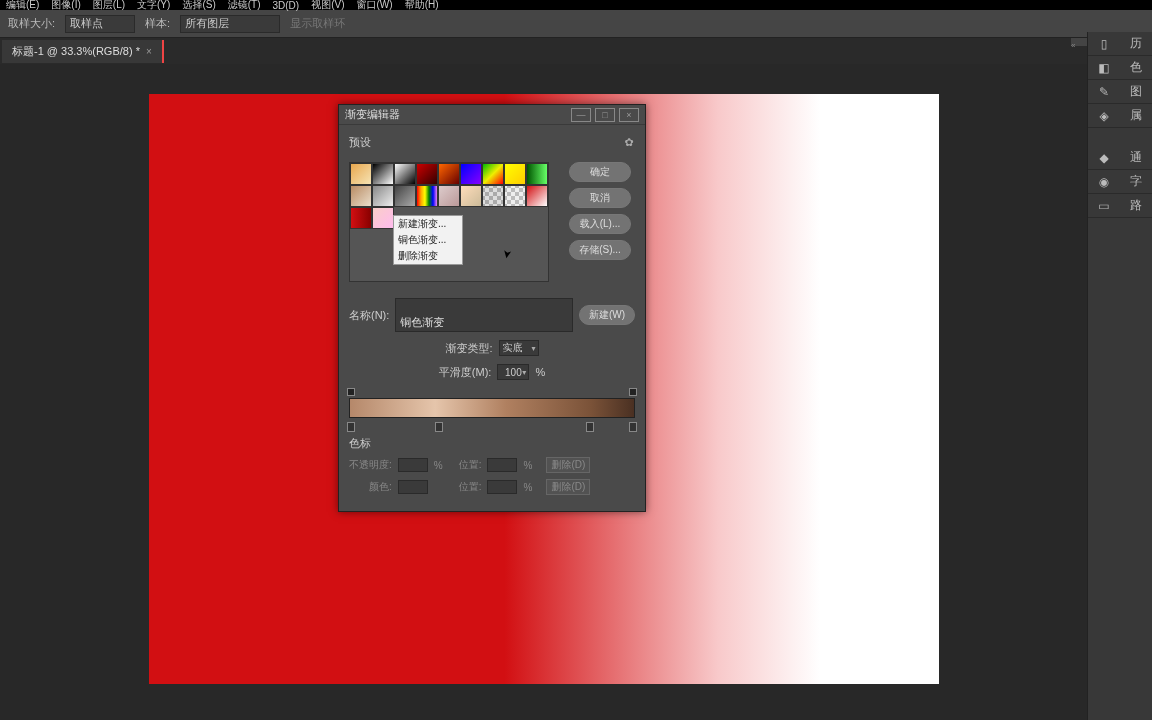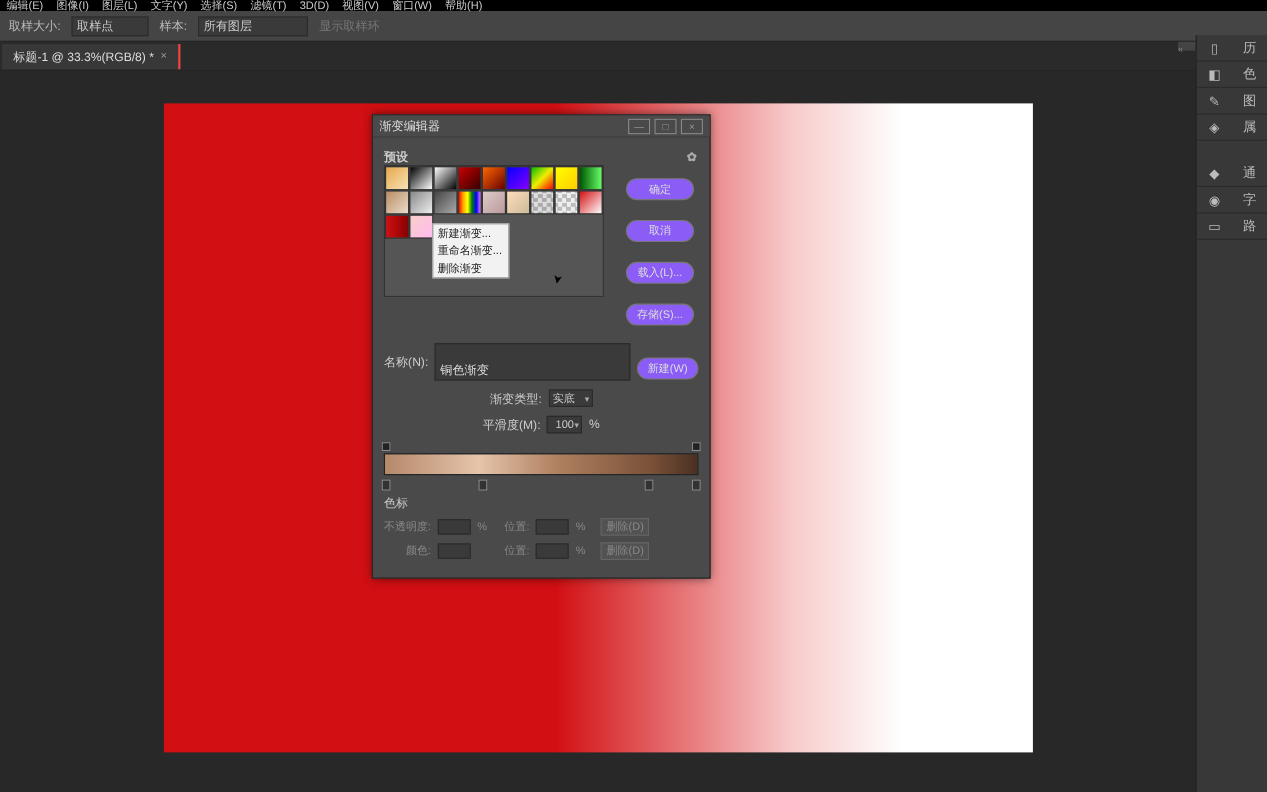--- a/index.html
+++ b/index.html
@@ -24,21 +24,21 @@
 .rightpanels .row { display: flex; height: 24px; border-bottom: 1px solid #2a2a2a; }
 .rightpanels .cell { width: 32px; display: flex; align-items: center; justify-content: center; color: #bbb; font-size: 12px; }
 .spacer { height: 18px; }
 
 .dialog { position: absolute; left: 338px; top: 104px; width: 308px; background: #4a4a4a; border: 1px solid #222; box-shadow: 0 0 8px rgba(0,0,0,0.5); }
 .dlg-title { height: 20px; background: #4a4a4a; display: flex; align-items: center; padding: 0 6px; border-bottom: 1px solid #3a3a3a; }
 .dlg-title .t { flex: 1; font-size: 11px; color: #ddd; }
 .dlg-title .btn { width: 20px; height: 14px; border: 1px solid #888; margin-left: 4px; display: flex; align-items: center; justify-content: center; font-size: 9px; color: #999; cursor: pointer; }
 
 .dlg-body { padding: 8px 10px 16px; }
-.presets-head { display: flex; align-items: center; justify-content: space-between; padding: 2px 0 0; font-weight: bold; }
+.presets-head { display: flex; align-items: center; justify-content: space-between; padding: 2px 0 12px; }
 .presets-head .lbl { font-size: 11px; }
 .gear { width: 12px; height: 12px; display: flex; align-items: center; justify-content: center; color: #aaa; cursor: pointer; }
 
 .presets-row { display: flex; }
 .presets-grid { display: grid; grid-template-columns: repeat(9, 22px); grid-auto-rows: 22px; gap: 0; border: 1px solid #333; background: #555; width: 200px; padding: 0; margin-right: 20px; height: 120px; align-content: start; position: relative; }
 .swatch { width: 22px; height: 22px; border: 1px solid #333; cursor: pointer; }
 .s1 { background: linear-gradient(135deg,#e8a74e,#f6e3b4); }
 .s2 { background: linear-gradient(135deg,#000,#fff); }
 .s3 { background: linear-gradient(135deg,#fff,#000); }
 .s4 { background: linear-gradient(135deg,#c00,#300); }
@@ -56,21 +56,21 @@
 .s16 { background: repeating-conic-gradient(#aaa 0 25%,#ddd 0 50%) 50%/8px 8px; }
 .s17 { background: repeating-conic-gradient(#bbb 0 25%,#eee 0 50%) 50%/8px 8px; }
 .s18 { background: linear-gradient(135deg,#d20f12,#fff); }
 .s19 { background: linear-gradient(90deg,#d20f12,#800); }
 .s20 { background: linear-gradient(135deg,#f9cec8,#fbe); }
 
 .ctx-menu { position: absolute; left: 43px; top: 52px; background: #f2f2f2; border: 1px solid #999; width: 70px; z-index: 5; }
 .ctx-menu div { padding: 1px 4px; font-size: 10px; color: #222; cursor: pointer; white-space: nowrap; }
 
 .btn-col { display: flex; flex-direction: column; gap: 6px; }
-.pbtn { background: #8b5cf6; border: 1px solid #777; border-radius: 10px; height: 20px; width: 62px; font-size: 10px; color: #ddd; display: flex; align-items: center; justify-content: center; cursor: pointer; margin-top: 12px; }
+.pbtn { background: #737373; border: 1px solid #777; border-radius: 10px; height: 20px; width: 62px; font-size: 10px; color: #ddd; display: flex; align-items: center; justify-content: center; cursor: pointer; }
 
 .namerow { display: flex; align-items: center; gap: 6px; margin-top: 16px; }
 .namerow .field { background: #3a3a3a; border: 1px solid #2a2a2a; height: 18px; flex: 1; padding: 16px 4px; font-size: 11px; color: #ddd; }
 
 .proprow { display: flex; align-items: center; gap: 6px; margin-top: 8px; justify-content: center; }
 .proprow .sel { background: #3a3a3a; border: 1px solid #2a2a2a; height: 16px; width: 40px; font-size: 10px; display: flex; align-items: center; padding: 0 3px; position: relative; }
 .proprow .sel::after { content: "▾"; position: absolute; right: 2px; font-size: 8px; color: #aaa; }
 .proprow .num { background: #3a3a3a; border: 1px solid #2a2a2a; height: 16px; width: 32px; font-size: 10px; text-align: center; display: flex; align-items: center; justify-content: center; position: relative; }
 .proprow .num.ar::after { content: "▾"; position: absolute; right: 2px; font-size: 8px; color: #aaa; }
 
@@ -188,21 +188,21 @@
         <div class="swatch s13"></div>
         <div class="swatch s14"></div>
         <div class="swatch s15"></div>
         <div class="swatch s16"></div>
         <div class="swatch s17"></div>
         <div class="swatch s18"></div>
         <div class="swatch s19"></div>
         <div class="swatch s20"></div>
         <div class="ctx-menu">
           <div>新建渐变...</div>
-          <div>重命名渐变...</div>
+          <div>铜色渐变...</div>
           <div>删除渐变</div>
         </div>
       </div>
       <div class="btn-col">
         <div class="pbtn">确定</div>
         <div class="pbtn">取消</div>
         <div class="pbtn">载入(L)...</div>
         <div class="pbtn">存储(S)...</div>
       </div>
     </div>

